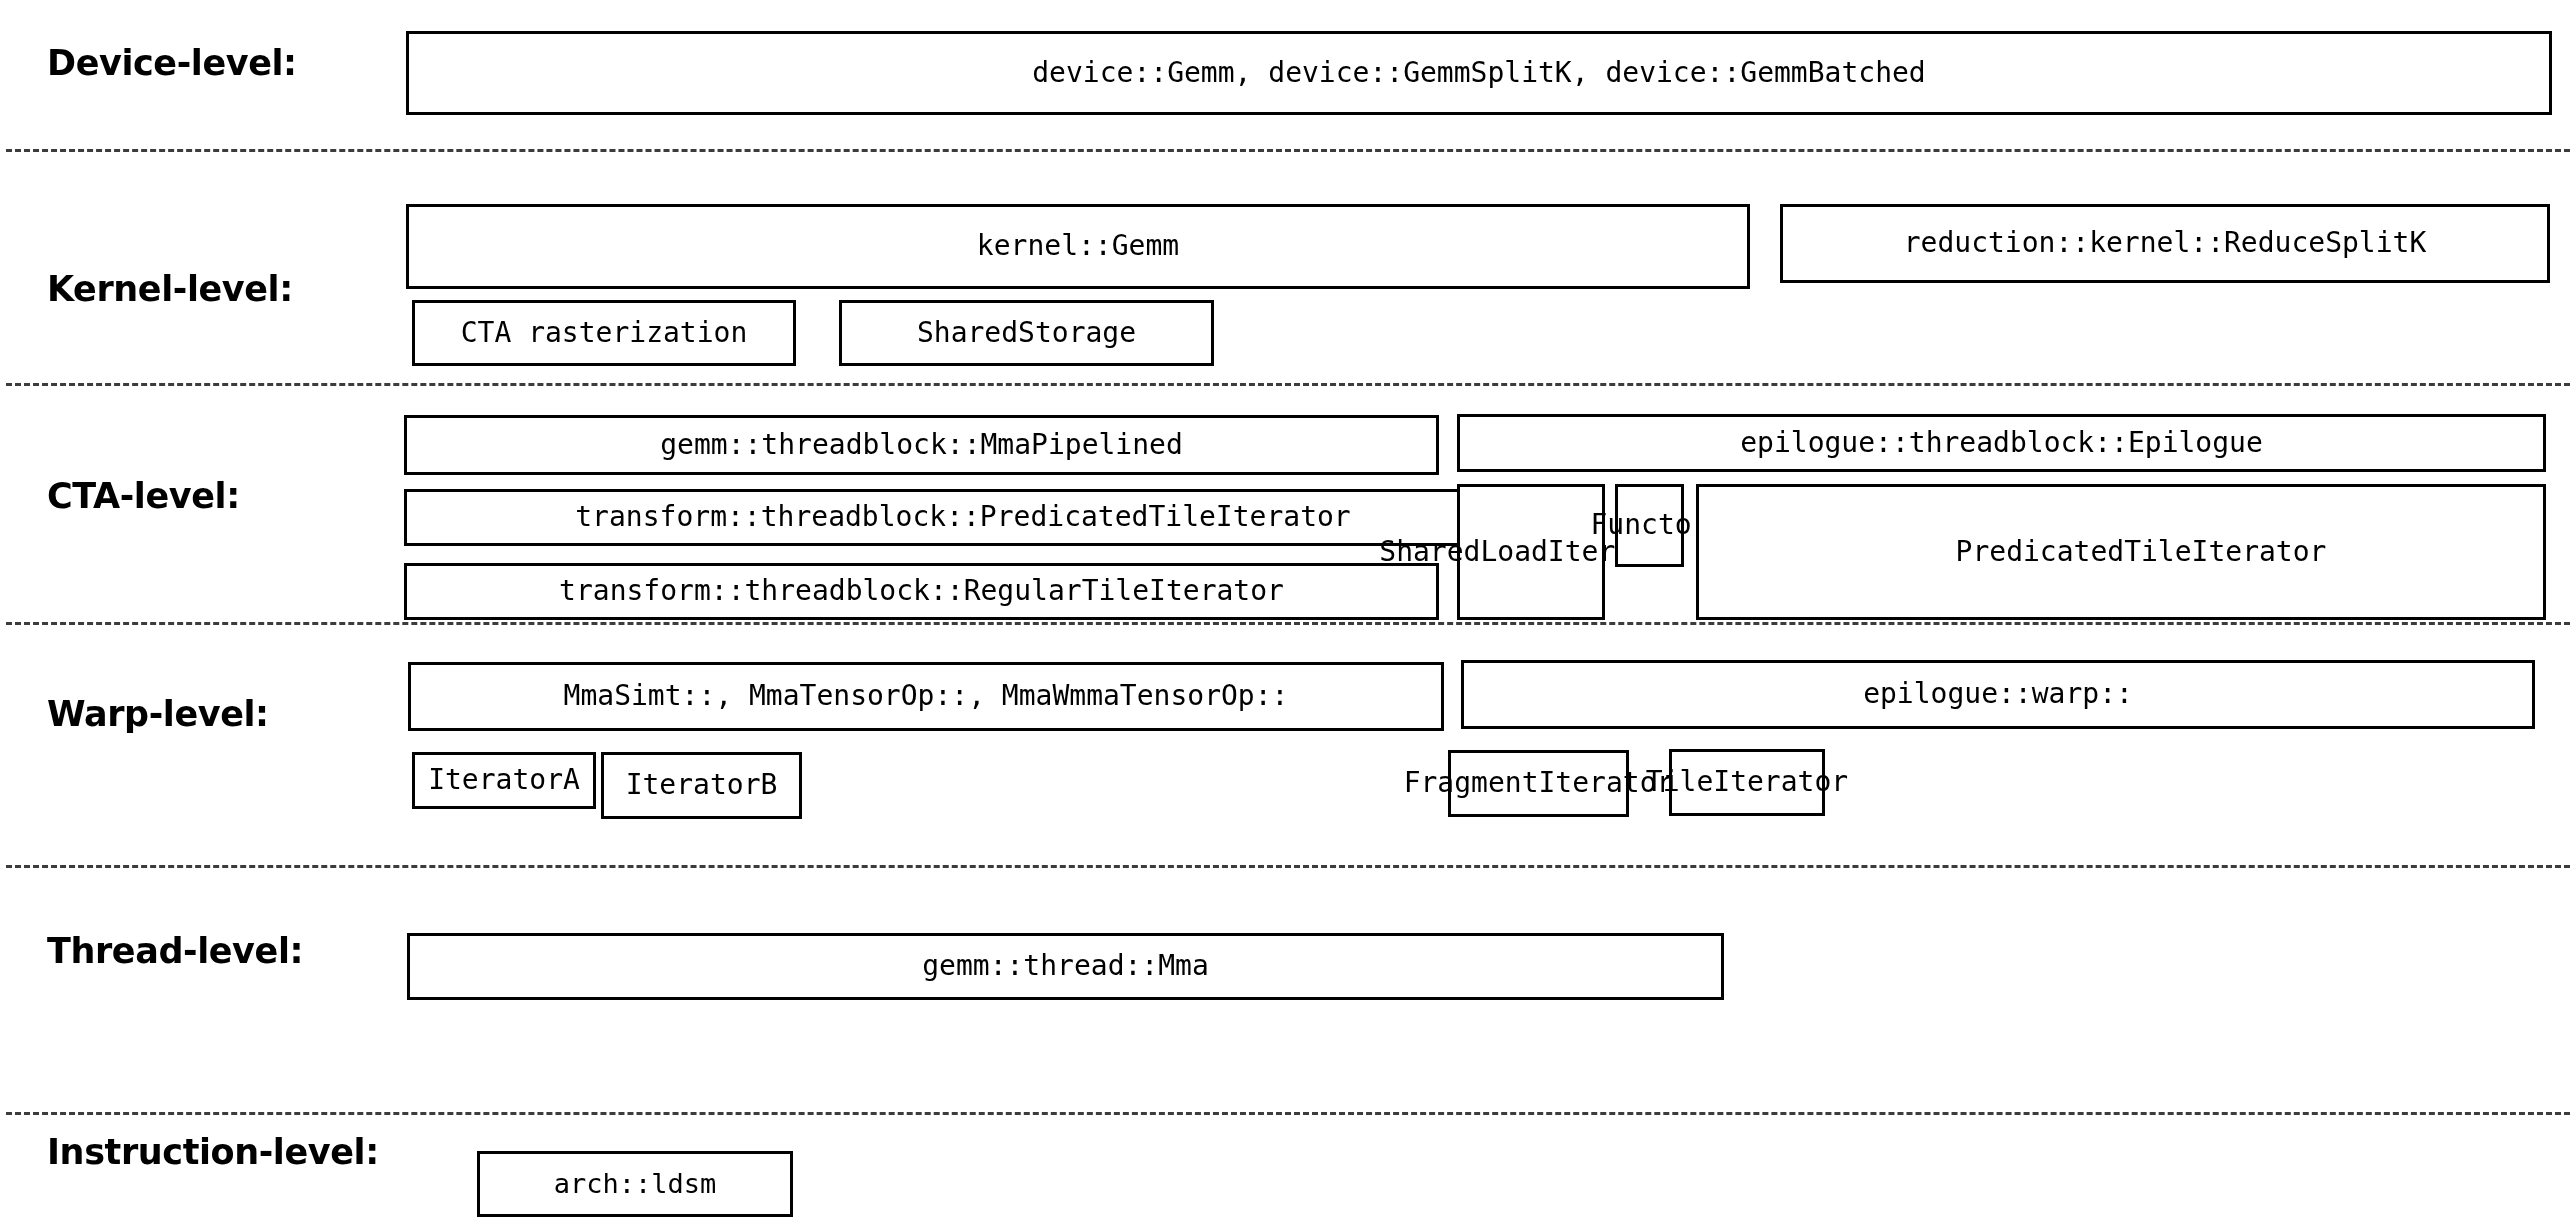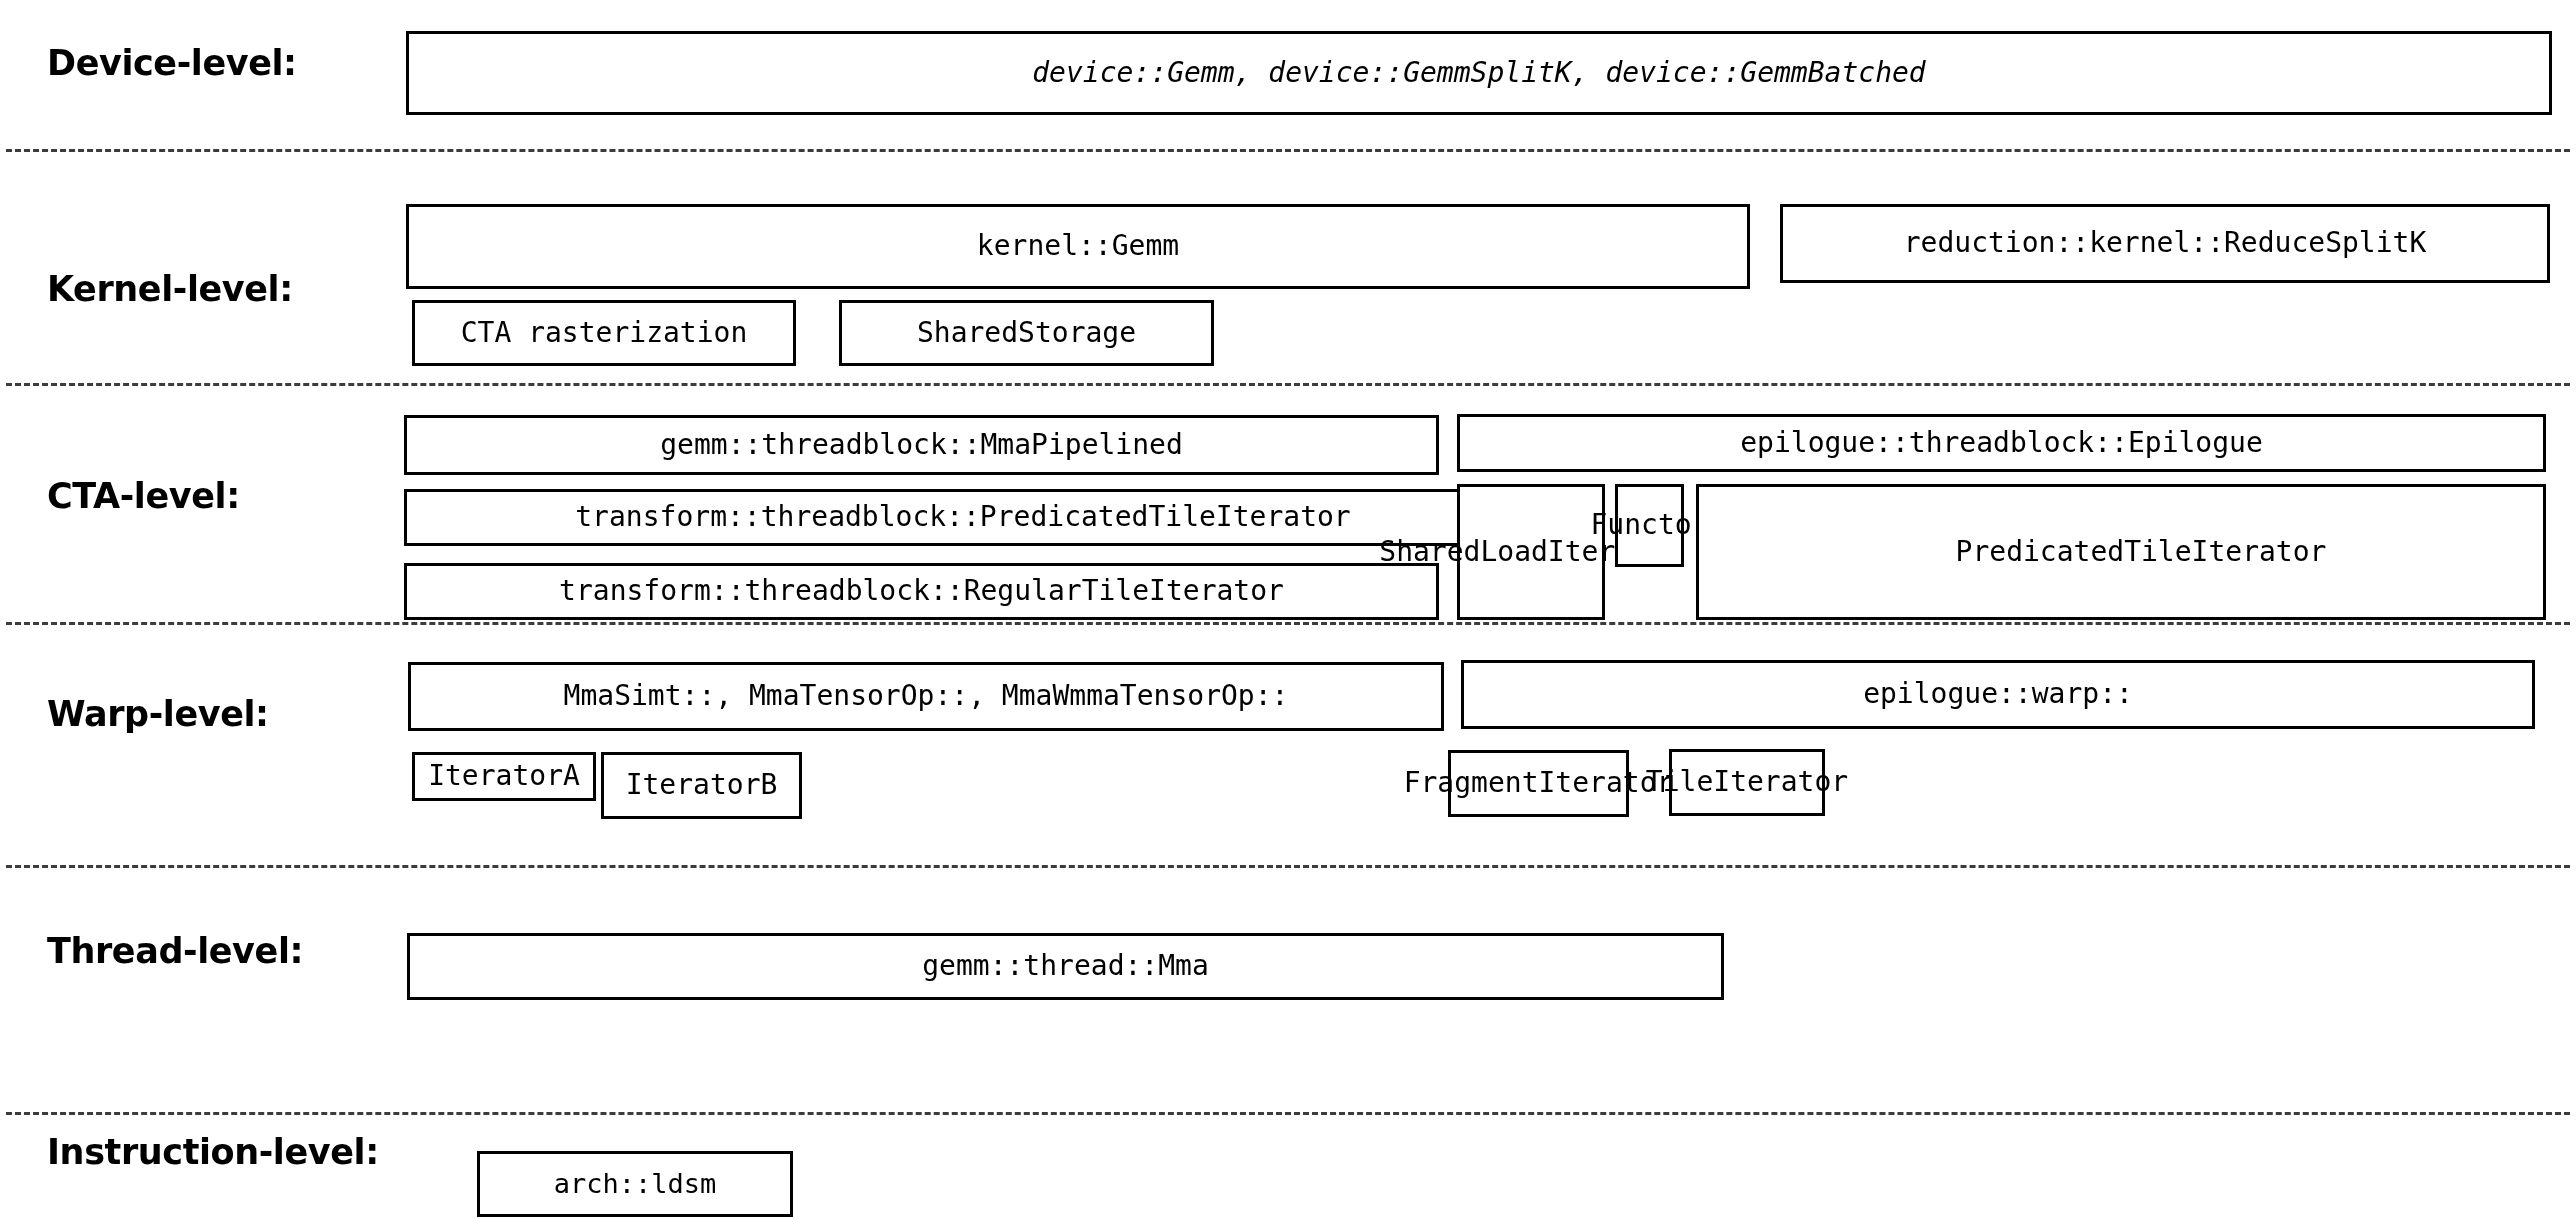--- a/index.html
+++ b/index.html
@@ -52,21 +52,21 @@
   }
   .box.small { font-size: 27px; }
 </style>
 </head>
 <body>
 
 <div id="canvas">
 
   <div class="level-label" style="left:47px; top:46px;">Device-level:</div>
 
-  <div class="box" style="left:406px; top:31px; width:2146px; height:84px;font-style:italic;">device::Gemm, device::GemmSplitK, device::GemmBatched</div>
+  <div class="box" style="left:406px; top:31px; width:2146px; height:84px;">device::Gemm, device::GemmSplitK, device::GemmBatched</div>
 
   <div class="separator" style="top:149px;"></div>
 
   <div class="level-label" style="left:47px; top:272px;">Kernel-level:</div>
 
   <div class="box" style="left:406px; top:204px; width:1344px; height:85px;">kernel::Gemm</div>
 
   <div class="box" style="left:1780px; top:204px; width:770px; height:79px;text-align:center;">reduction::kernel::ReduceSplitK</div>
 
   <div class="box" style="left:412px; top:300px; width:384px; height:66px;">CTA rasterization</div>
@@ -92,21 +92,21 @@
   <div class="box" style="left:1696px; top:484px; width:850px; height:136px;padding-left:40px;">PredicatedTileIterator</div>
 
   <div class="separator" style="top:622px;"></div>
 
   <div class="level-label" style="left:47px; top:697px;">Warp-level:</div>
 
   <div class="box" style="left:408px; top:662px; width:1036px; height:69px;">MmaSimt::, MmaTensorOp::, MmaWmmaTensorOp::</div>
 
   <div class="box" style="left:1461px; top:660px; width:1074px; height:69px;">epilogue::warp::</div>
 
-  <div class="box" style="left:412px; top:752px; width:184px; height:49px;">IteratorA</div>
+  <div class="box" style="left:412px; top:752px; width:184px; height:57px;">IteratorA</div>
 
   <div class="box" style="left:601px; top:752px; width:201px; height:67px;">IteratorB</div>
 
   <div class="box" style="left:1448px; top:750px; width:181px; height:67px;">FragmentIterator</div>
 
   <div class="box" style="left:1669px; top:749px; width:156px; height:67px;">TileIterator</div>
 
   <div class="separator" style="top:865px;"></div>
 
   <div class="level-label" style="left:47px; top:934px;">Thread-level:</div>

